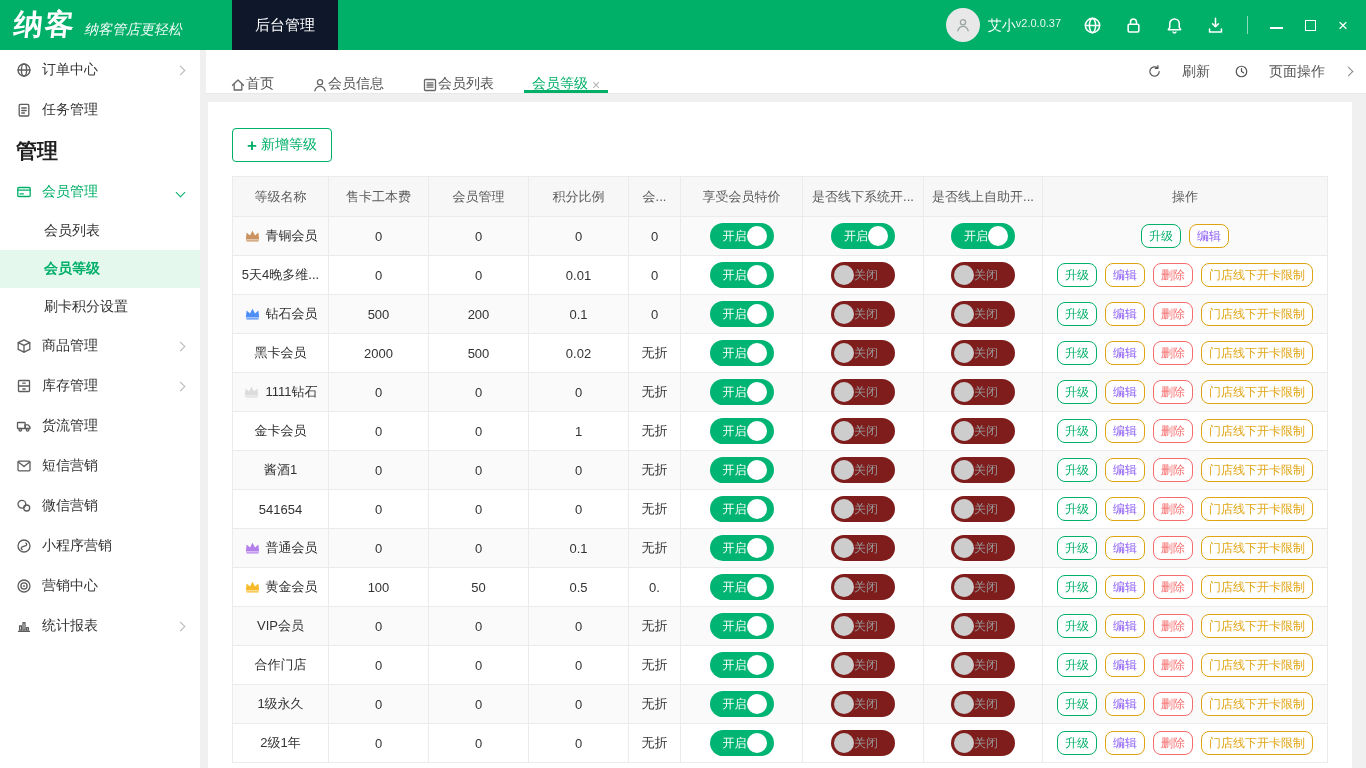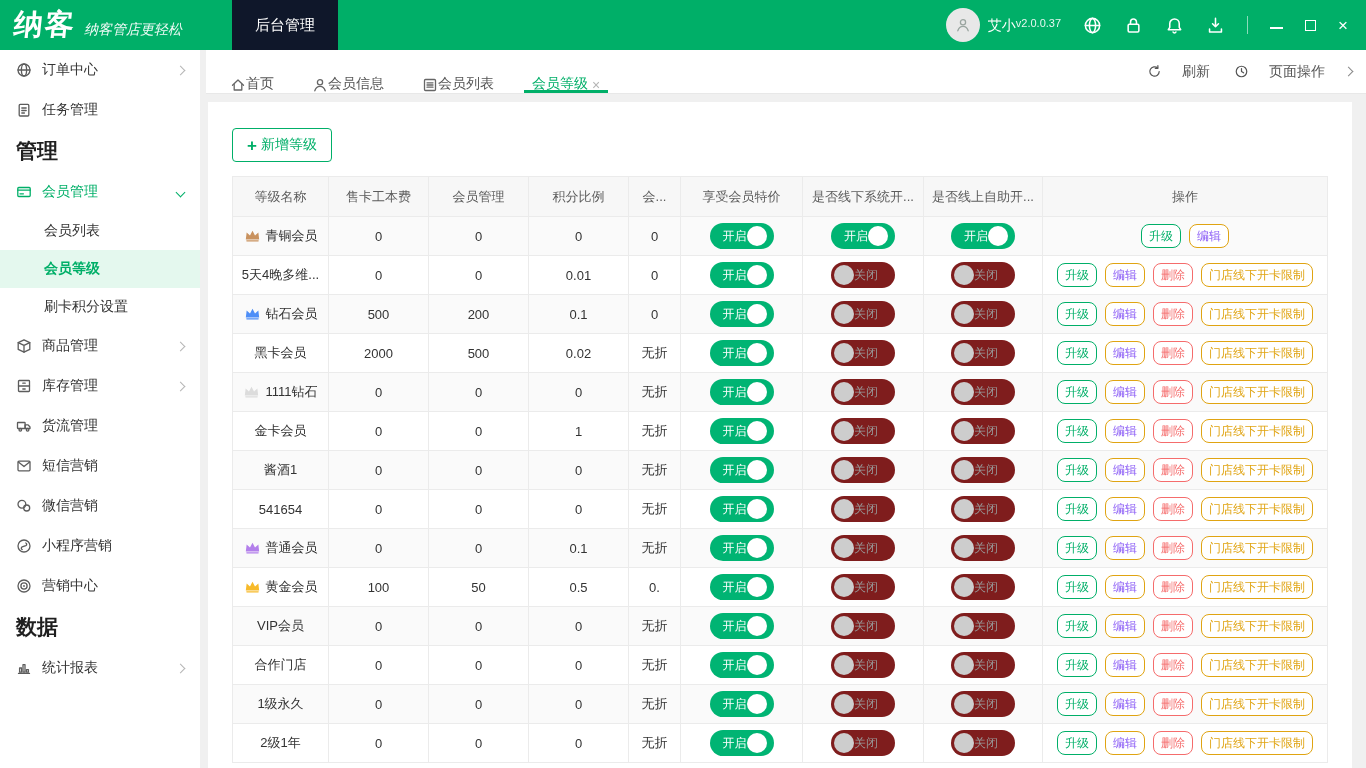--- a/index.html
+++ b/index.html
@@ -243,21 +243,20 @@
       <div class="side-item">
         <span class="side-icon">
           <svg class="ic" viewBox="0 0 16 16">
             <circle cx="8" cy="8" r="6"></circle>
             <circle cx="8" cy="8" r="3.1"></circle>
             <circle cx="8" cy="8" r="0.9" fill="currentColor" stroke="none"></circle>
           </svg>
         </span>
         <span>营销中心</span>
       </div>
-      <div class="side-section">数据</div>
       <div class="side-item">
         <span class="side-icon">
           <svg class="ic" viewBox="0 0 16 16">
             <path d="M2.5 13.4h11"></path>
             <rect x="3.6" y="8" width="2" height="4.2"></rect>
             <rect x="7" y="4.6" width="2" height="7.6"></rect>
             <rect x="10.4" y="9.6" width="2" height="2.6"></rect>
           </svg>
         </span>
         <span>统计报表</span>

